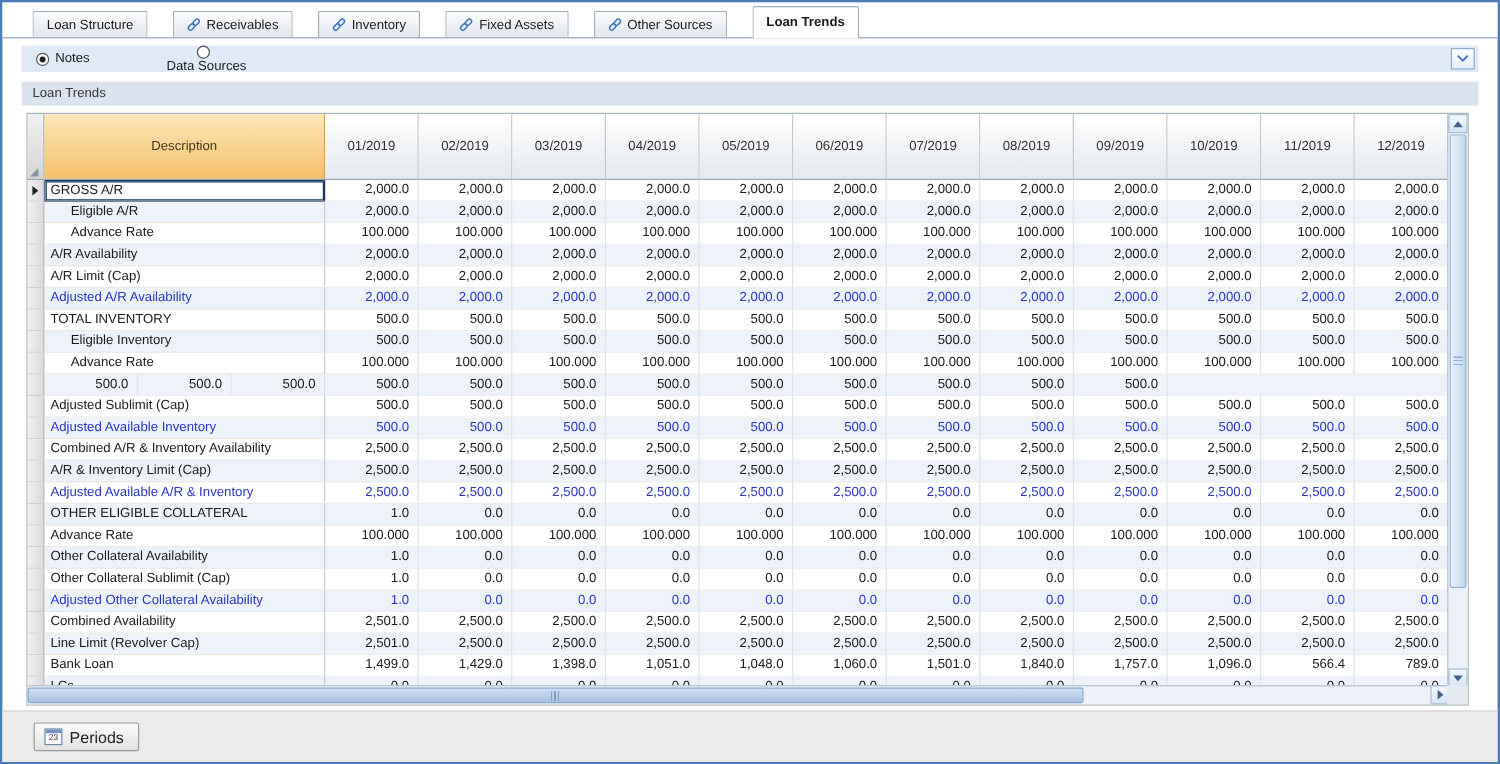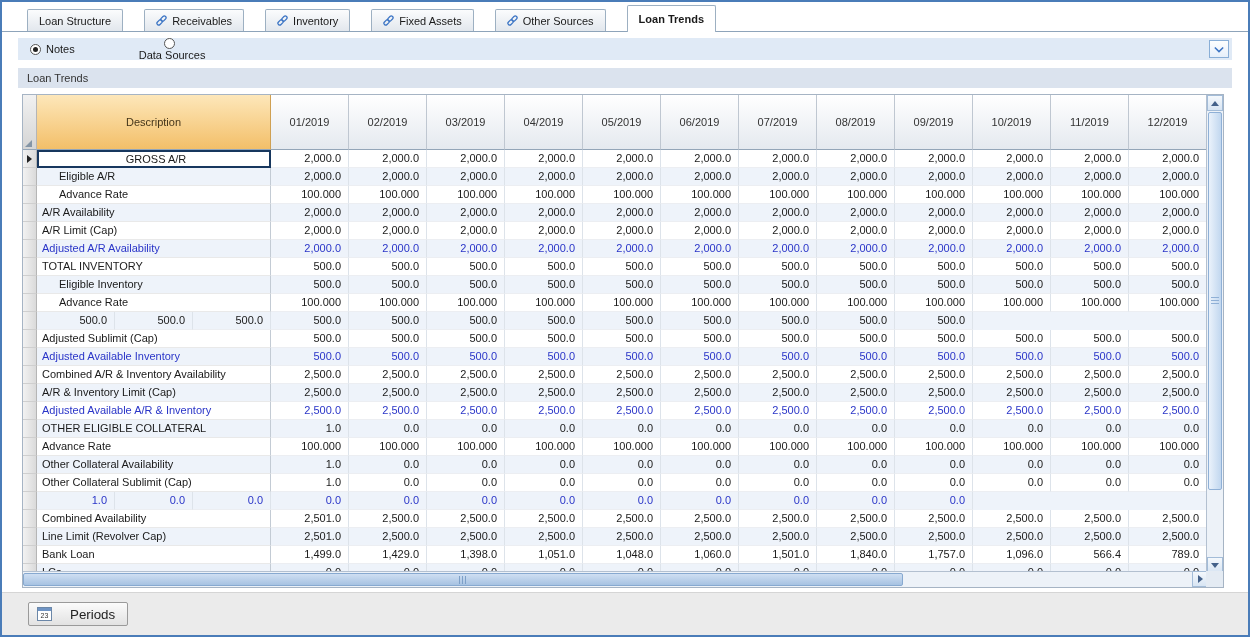--- a/index.html
+++ b/index.html
@@ -39,21 +39,21 @@
         display:flex; align-items:center; justify-content:center; color:#333; }
 
   .gbody { width:1185px; height:423px; overflow:hidden; }
   .grow { display:flex; height:18px; line-height:17px; background:#fff; }
   .grow.alt { background:#eef3fa; }
   .selcell { width:14px; background:linear-gradient(90deg,#f2f2f2,#dadada); border-right:1px solid #b5b5b5; border-bottom:1px solid #cfcfcf;
              display:flex; align-items:center; justify-content:center; }
   .rowarrow { width:0; height:0; border-left:5px solid #222; border-top:4px solid transparent; border-bottom:4px solid transparent; }
   .dcell { width:234px; padding-left:5px; border-right:1px solid #c3cbd4; border-bottom:1px solid #e9e9e9; white-space:nowrap; overflow:hidden; }
   .dcell.ind { padding-left:22px; }
-  .dcell.focus { box-shadow: inset 0 0 0 1px #17375e; border:1px solid #17375e; border-bottom:1px solid #17375e; padding-left:4px;text-align:center; }
+  .dcell.focus { box-shadow: inset 0 0 0 1px #17375e; border:1px solid #17375e; border-bottom:1px solid #17375e; padding-left:4px; }
   .vcell { width:78px; text-align:right; padding-right:7px; border-right:1px solid #dde3ea; border-bottom:1px solid #ecef f2; border-bottom:1px solid #eceef2; white-space:nowrap; }
   .bluerow .dcell, .bluerow .vcell { color:#2a35c8; }
 
   
   .vscroll { position:absolute; top:0; right:0; width:17px; height:478px; background:#edf2f8; border-left:1px solid #b3c0d0; }
   .sbtn { position:absolute; left:0; width:16px; height:16px; background:linear-gradient(#f4f8fc,#d8e5f3); border:1px solid #a3bcd8;
           display:flex; align-items:center; justify-content:center; }
   .vs-up { top:0; } .vs-down { bottom:0; }
   .tri-up { width:0; height:0; border-left:4px solid transparent; border-right:4px solid transparent; border-bottom:5px solid #44618a; }
   .tri-down { width:0; height:0; border-left:4px solid transparent; border-right:4px solid transparent; border-top:5px solid #44618a; }
@@ -65,21 +65,21 @@
   .hscroll { position:absolute; bottom:0; left:0; width:1185px; height:16px; background:#edf2f8; border-top:1px solid #b3c0d0; }
   .hthumb { position:absolute; left:0; top:1px; height:13px; width:880px; background:linear-gradient(#cfdff2,#a6c2e2);
             border:1px solid #87a9d0; border-radius:2px; }
   .hthumb .grip { position:absolute; left:50%; top:50%; width:8px; height:8px; transform:translate(-50%,-50%);
                   background:repeating-linear-gradient(90deg,#7da0c8 0 1px,transparent 1px 3px); }
   .hs-right { right:0; top:-1px; left:auto; height:16px; }
   .hcorner { position:absolute; right:0; bottom:0; width:17px; height:16px; background:#e4ebf3; }
 
   
   .footer { margin-top:4px; height:43px; background:#ebebeb; border-top:1px solid #d5d5d5; display:flex; align-items:center; padding-left:26px; }
-  .periods-btn { display:flex; align-items:center; gap:18px; height:24px; padding:0 12px 0 8px;
+  .periods-btn { display:flex; align-items:center; gap:6px; height:24px; padding:0 12px 0 8px;
                  background:linear-gradient(#fbfbfb,#e2e2e2); border:1px solid #9a9a9a; border-radius:2px; color:#222; }
   .cal { width:15px; height:14px; border:1px solid #6b87a8; background:#fff; position:relative;
          display:flex; align-items:flex-end; justify-content:center; font-size:7px; line-height:9px; color:#333; }
   .cal::before { content:""; position:absolute; top:0; left:0; right:0; height:3px; background:#6f94c4; }
 </style>
 </head>
 <body>
 
 <div class="app">
 
@@ -477,20 +477,21 @@
           <div class="vcell">0.0</div>
           <div class="vcell">0.0</div>
           <div class="vcell">0.0</div>
           <div class="vcell">0.0</div>
           <div class="vcell">0.0</div>
           <div class="vcell">0.0</div>
           <div class="vcell">0.0</div>
         </div>
         <div class="grow alt bluerow">
           <div class="selcell"></div>
+          <div class="dcell">Adjusted Other Collateral Availability</div>
           <div class="vcell">1.0</div>
           <div class="vcell">0.0</div>
           <div class="vcell">0.0</div>
           <div class="vcell">0.0</div>
           <div class="vcell">0.0</div>
           <div class="vcell">0.0</div>
           <div class="vcell">0.0</div>
           <div class="vcell">0.0</div>
           <div class="vcell">0.0</div>
           <div class="vcell">0.0</div>

